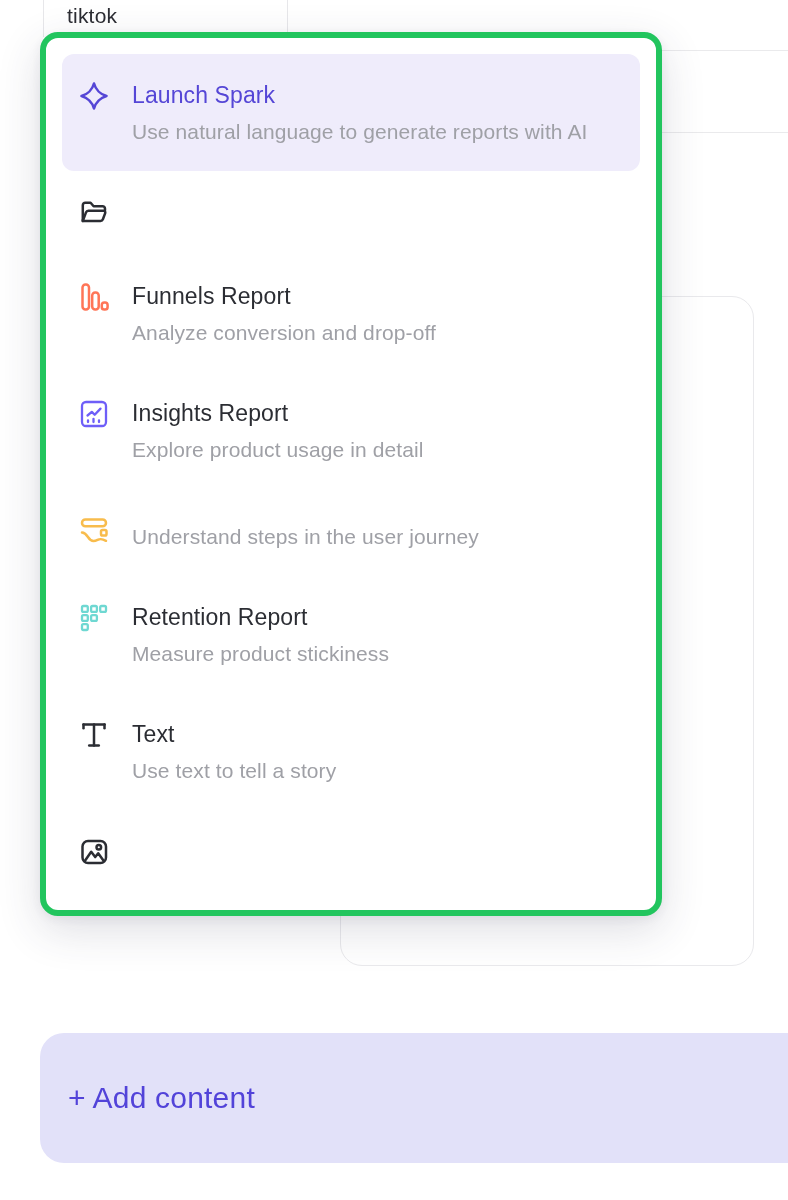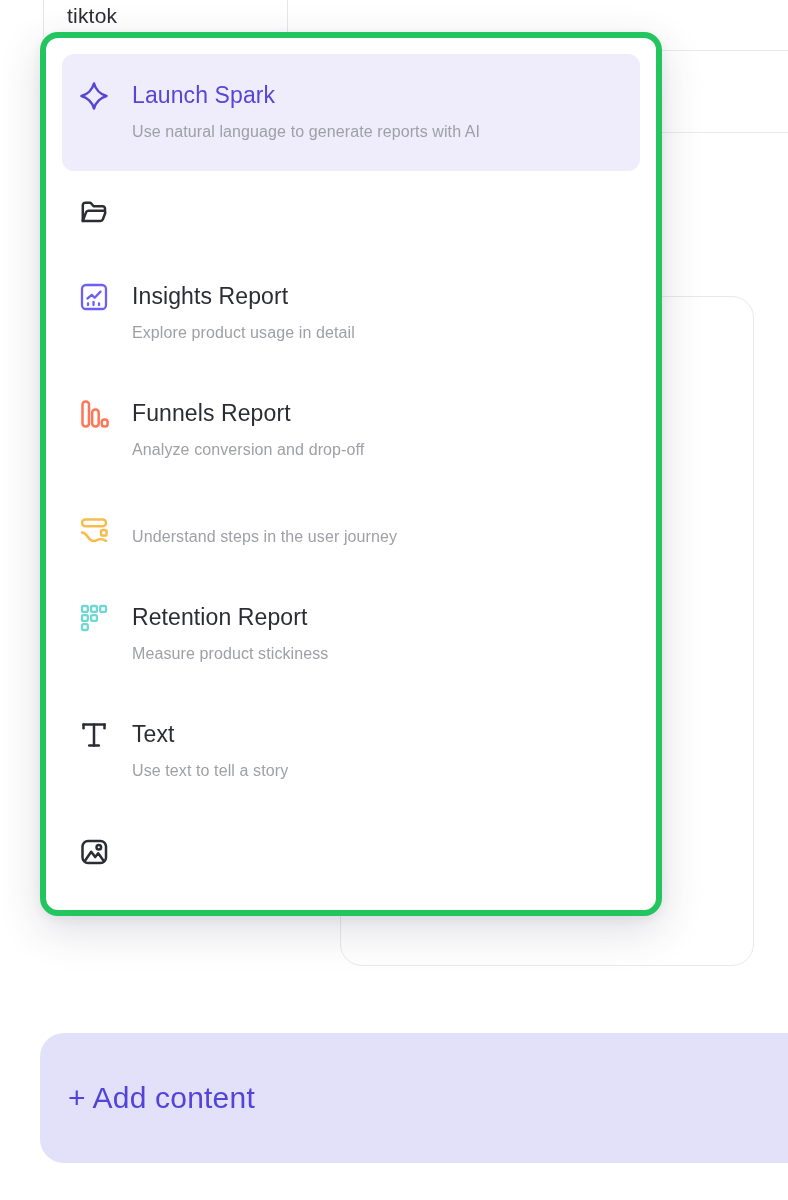--- a/index.html
+++ b/index.html
@@ -36,21 +36,21 @@
     cursor:pointer;
   }
   .menu-item.highlighted{background:#efecfb;}
   .menu-item .icon{flex:0 0 32px;width:32px;height:32px;margin-right:22px;margin-top:0;}
   .menu-item .icon svg{display:block;width:32px;height:32px;}
   .menu-item .texts{flex:1;min-width:0;}
   .menu-item .title{
     font-size:23px;line-height:30px;font-weight:500;color:#2b2d33;letter-spacing:.1px;
   }
   .menu-item .desc{
-    font-size:16px;line-height:27px;font-weight:400;color:#9fa0a6;margin-top:8px;
+    font-size:21px;line-height:27px;font-weight:400;color:#9fa0a6;margin-top:8px;
     max-width:480px;letter-spacing:.1px;
   }
   
   .add-content{
     position:absolute;left:40px;top:1033px;width:778px;height:130px;
     background:#e2e1f9;border-radius:24px;display:flex;align-items:center;
     box-sizing:border-box;padding-left:28px;cursor:pointer;
   }
   .add-content .label{font-size:30px;color:#5243d9;letter-spacing:.2px;}
 </style>
@@ -79,42 +79,42 @@
     <div class="menu-item">
     <span class="icon">
         <svg viewBox="0 0 32 32" fill="none" stroke="#2b2d33" stroke-width="2.5" stroke-linecap="round" stroke-linejoin="round">
           <path d="M4.8 24 V8.2 a2.4 2.4 0 0 1 2.4 -2.4 h5.4 l3 3.5 h9 a2.4 2.4 0 0 1 2.4 2.4 v1.6"></path>
           <path d="M4.8 24 l3.2 -8.6 a2.6 2.6 0 0 1 2.4 -1.7 h15.1 a1.8 1.8 0 0 1 1.7 2.4 l-2.3 6.2 a2.6 2.6 0 0 1 -2.4 1.7 H5.8 a1 1 0 0 1 -1 -1 z"></path>
         </svg>
       </span>
   </div>
     <div class="menu-item">
     <span class="icon">
+        <svg viewBox="0 0 32 32" fill="none" stroke="#ff7557" stroke-width="2.5" stroke-linejoin="round">
+          <rect x="4.5" y="3.5" width="6.5" height="25" rx="3"></rect>
+          <rect x="14.2" y="11.5" width="6.5" height="17" rx="3"></rect>
+          <rect x="23.8" y="21.5" width="5.8" height="7" rx="2.6"></rect>
+        </svg>
+      </span>
+    <div class="texts">
+      <div class="title">Funnels Report</div>
+      <div class="desc">Analyze conversion and drop-off</div>
+    </div>
+  </div>
+    <div class="menu-item">
+    <span class="icon">
         <svg viewBox="0 0 32 32" fill="none" stroke="#6e5ef8" stroke-width="2.3" stroke-linecap="round" stroke-linejoin="round">
           <rect x="4" y="4" width="24" height="24" rx="4"></rect>
           <path d="M9.5 17.5 l4.3 -3.6 2.9 2.9 5.8 -6.2"></path>
           <path d="M10 22.3 v1.7 M15.5 20.8 v3.2 M21 22.3 v1.7"></path>
         </svg>
       </span>
     <div class="texts">
       <div class="title">Insights Report</div>
       <div class="desc">Explore product usage in detail</div>
-    </div>
-  </div>
-    <div class="menu-item">
-    <span class="icon">
-        <svg viewBox="0 0 32 32" fill="none" stroke="#ff7557" stroke-width="2.5" stroke-linejoin="round">
-          <rect x="4.5" y="3.5" width="6.5" height="25" rx="3"></rect>
-          <rect x="14.2" y="11.5" width="6.5" height="17" rx="3"></rect>
-          <rect x="23.8" y="21.5" width="5.8" height="7" rx="2.6"></rect>
-        </svg>
-      </span>
-    <div class="texts">
-      <div class="title">Funnels Report</div>
-      <div class="desc">Analyze conversion and drop-off</div>
     </div>
   </div>
     <div class="menu-item">
     <span class="icon">
         <svg viewBox="0 0 32 32" fill="none" stroke="#f8bc4c" stroke-width="2.5" stroke-linecap="round" stroke-linejoin="round">
           <rect x="4" y="4.5" width="24" height="6.8" rx="3.4"></rect>
           <rect x="23" y="15" width="5.5" height="5.5" rx="1.6"></rect>
           <path d="M4 17.5 C 10 17.5 9.5 26 15.5 26 C 20.5 26 20.5 21.5 28 25.8"></path>
         </svg>
       </span>

